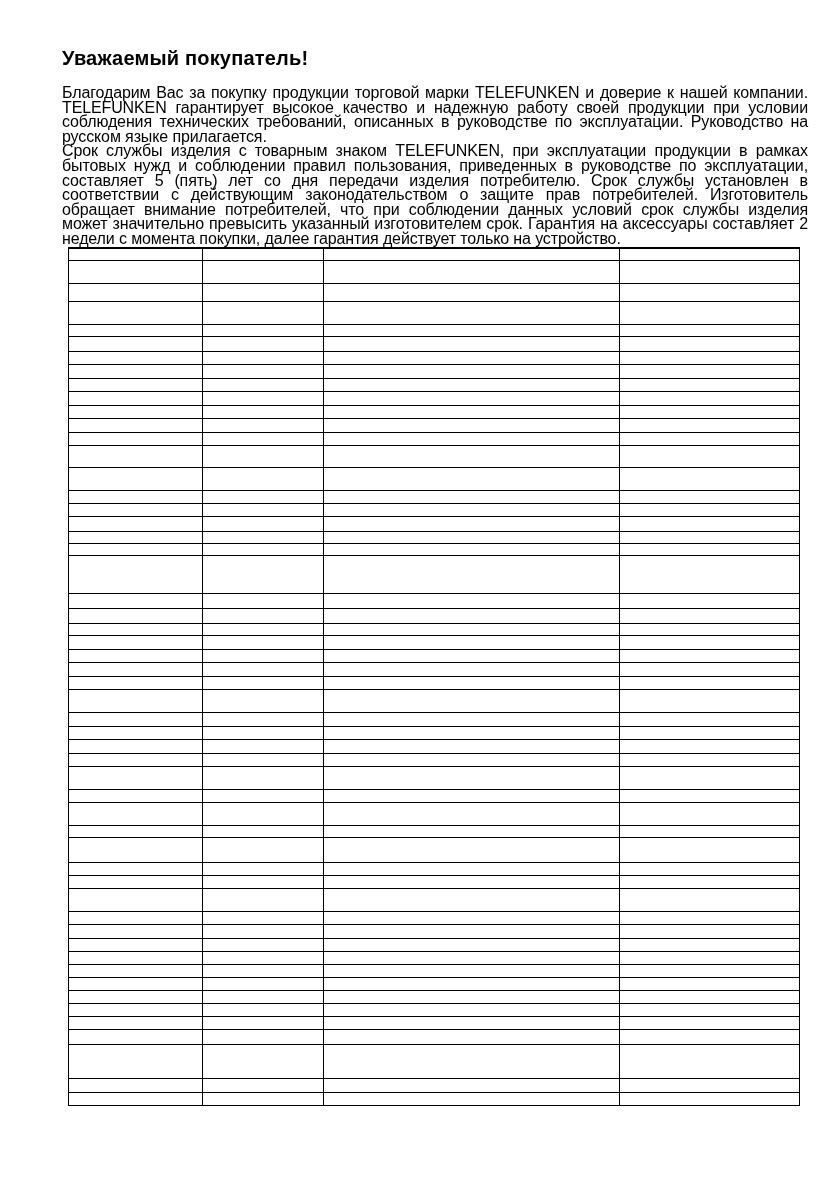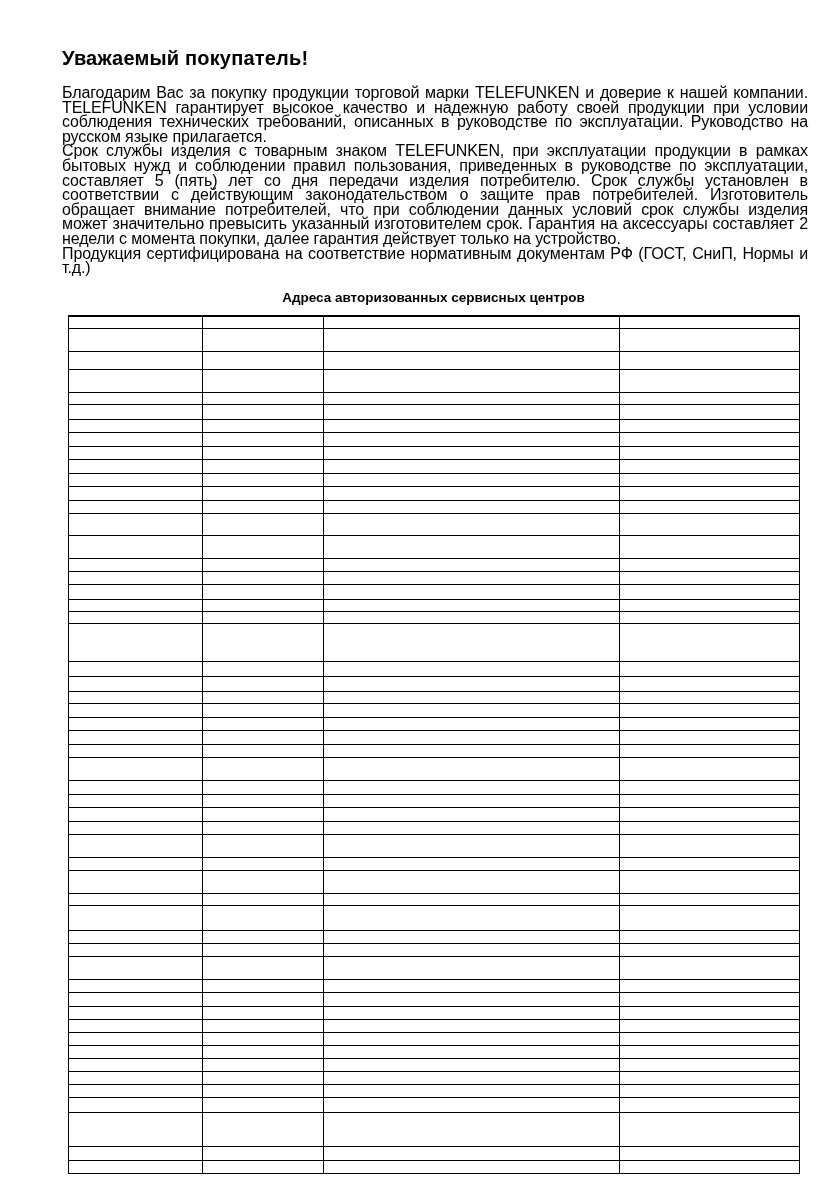--- a/index.html
+++ b/index.html
@@ -57,24 +57,22 @@
 </head>
 <body>
 
 <div class="page">
 
   <h1 class="doc-heading">Уважаемый покупатель!</h1>
 
   <div class="body-text">
     <p>Благодарим Вас за покупку продукции торговой марки TELEFUNKEN и доверие к нашей компании. TELEFUNKEN гарантирует высокое качество и надежную работу своей продукции при условии соблюдения технических требований, описанных в руководстве по эксплуатации. Руководство на русском языке прилагается.</p>
     <p>Срок службы изделия с товарным знаком TELEFUNKEN, при эксплуатации продукции в рамках бытовых нужд и соблюдении правил пользования, приведенных в руководстве по эксплуатации, составляет 5 (пять) лет со дня передачи изделия потребителю. Срок службы установлен в соответствии с действующим законодательством о защите прав потребителей. Изготовитель обращает внимание потребителей, что при соблюдении данных условий срок службы изделия может значительно превысить указанный изготовителем срок. Гарантия на аксессуары составляет 2 недели с момента покупки, далее гарантия действует только на устройство.</p>
-    <p>Продукция сертифицирована на соответствие нормативным документам РФ (ГОСТ, СниП, Нормы и т.д.)</p>
   </div>
 
-  <div class="table-title">Адреса авторизованных сервисных центров</div>
 
   <table class="service-table">
     <colgroup id="service-cols">
         <col style="width: 134px;">
         <col style="width: 121px;">
         <col style="width: 296px;">
         <col style="width: 180px;">
       </colgroup>
     <tbody id="service-rows">
         <tr style="height: 13px;">

